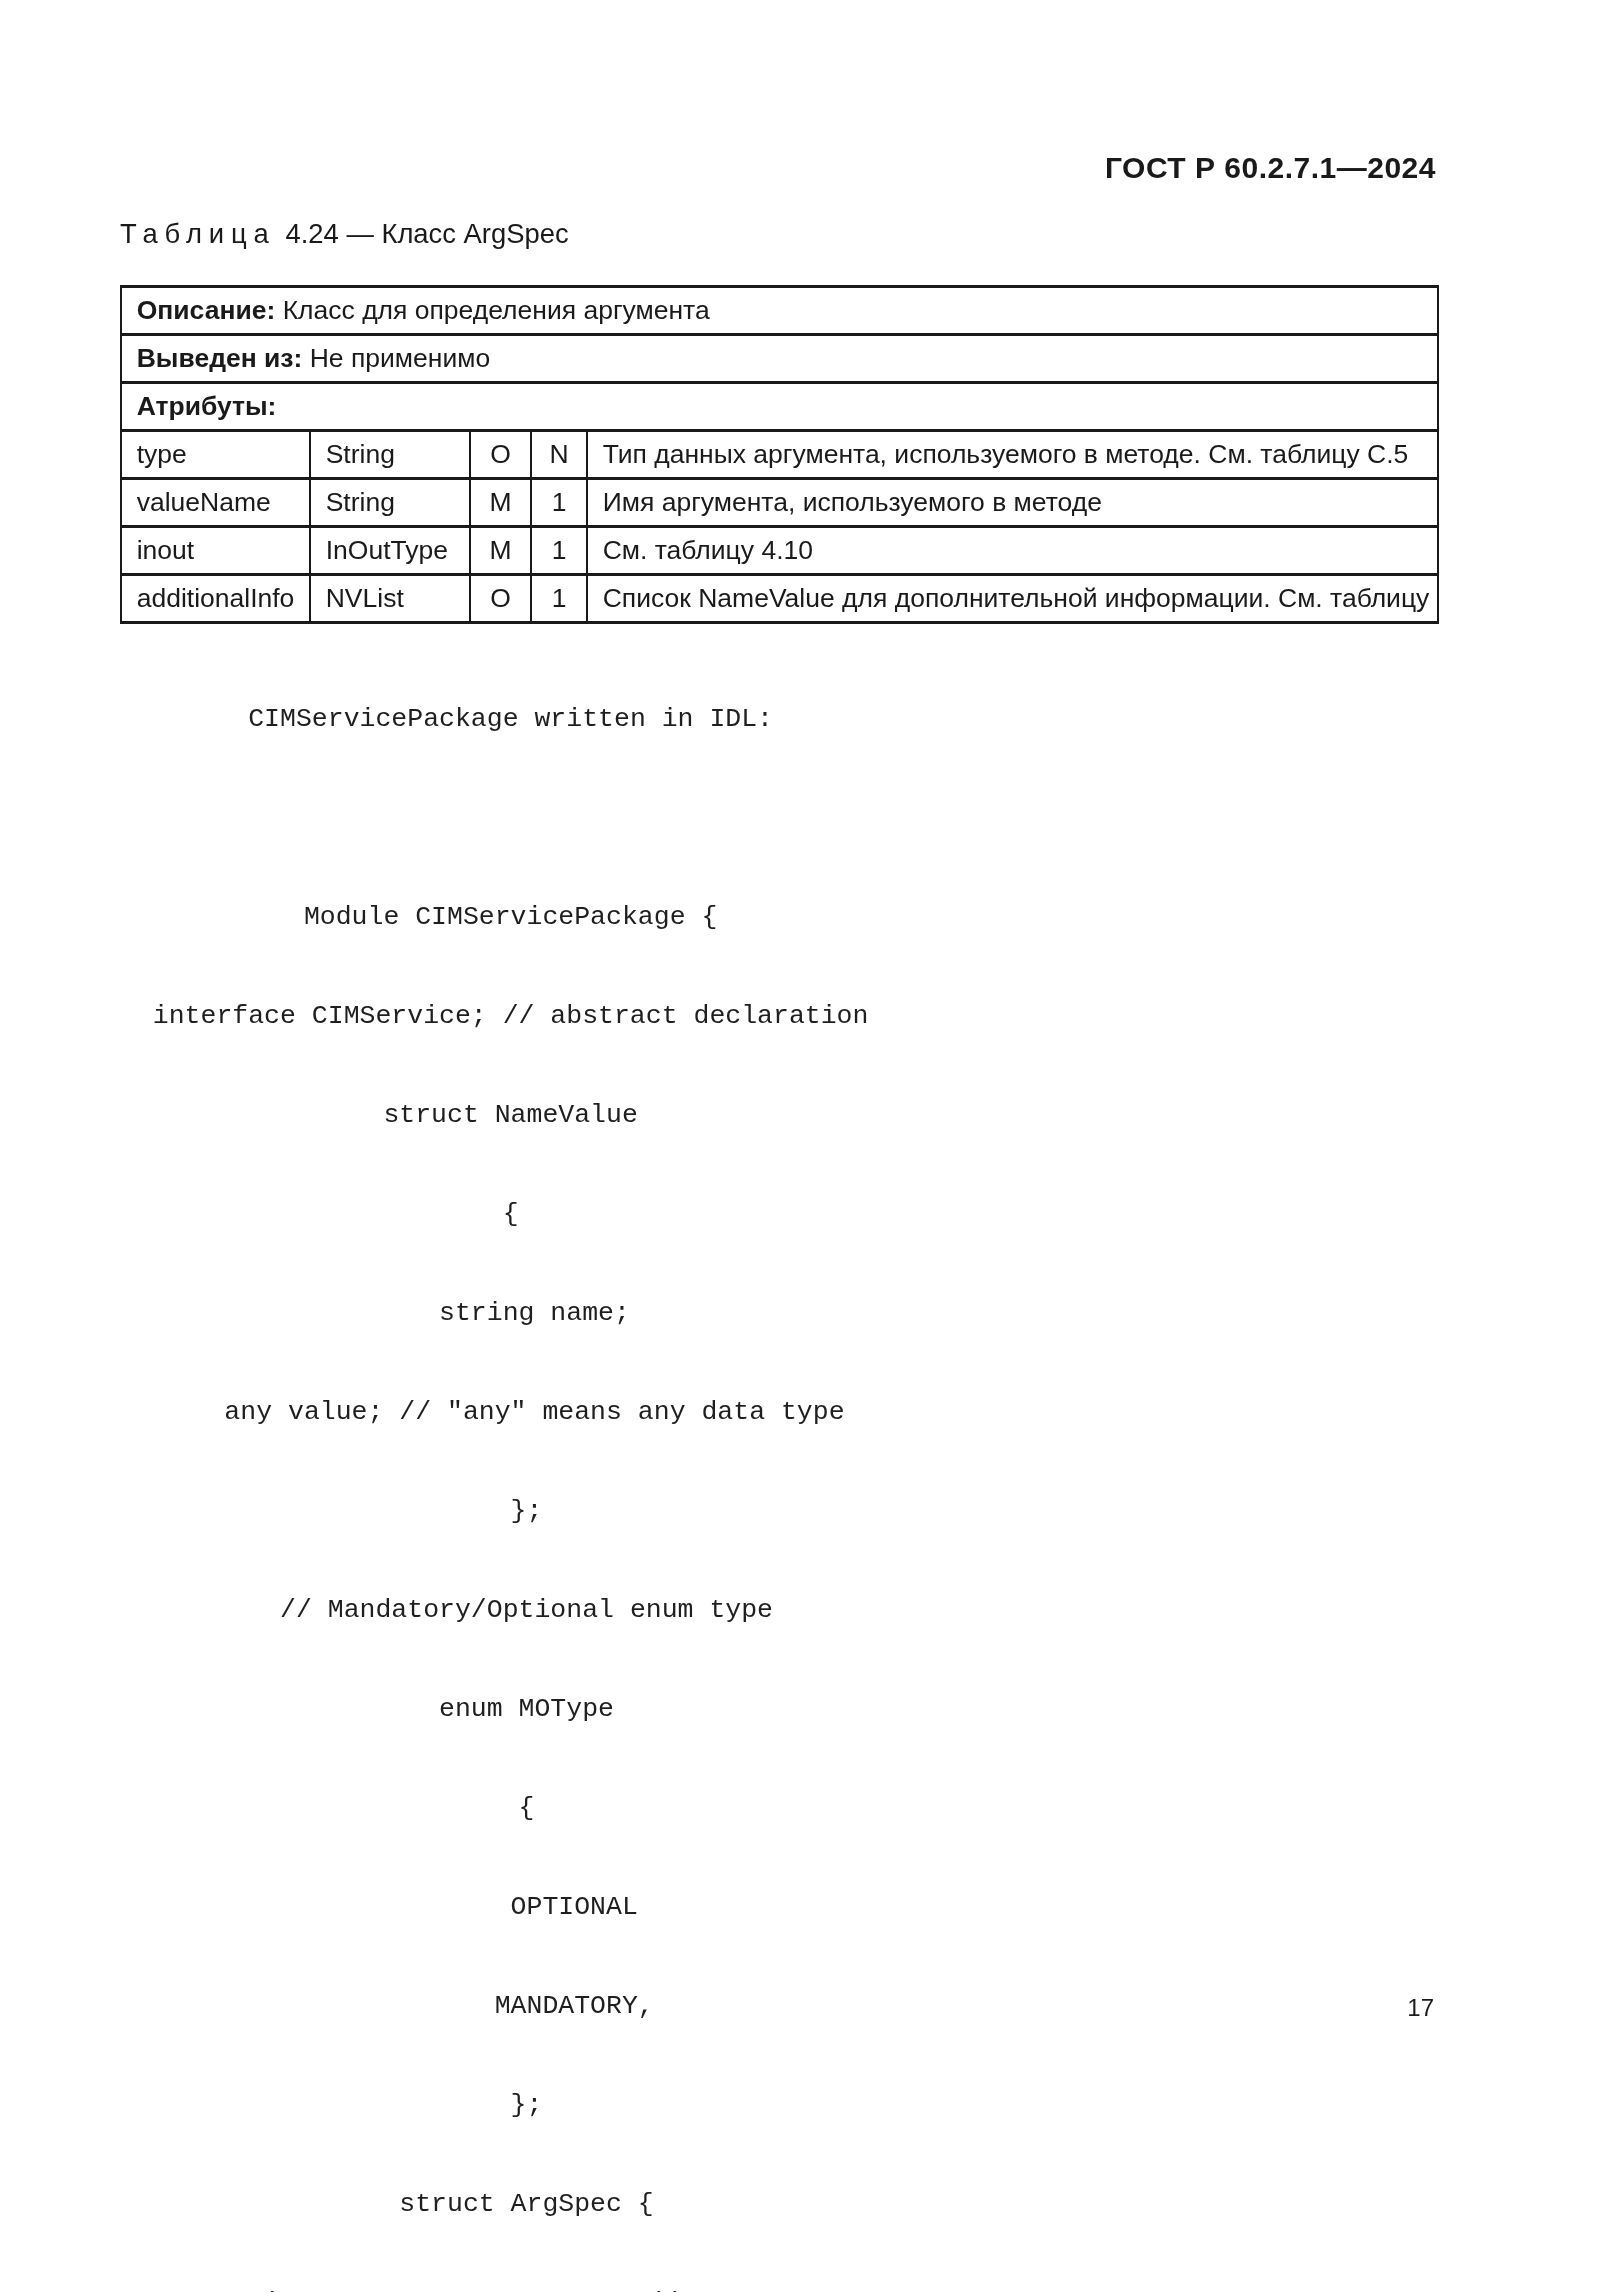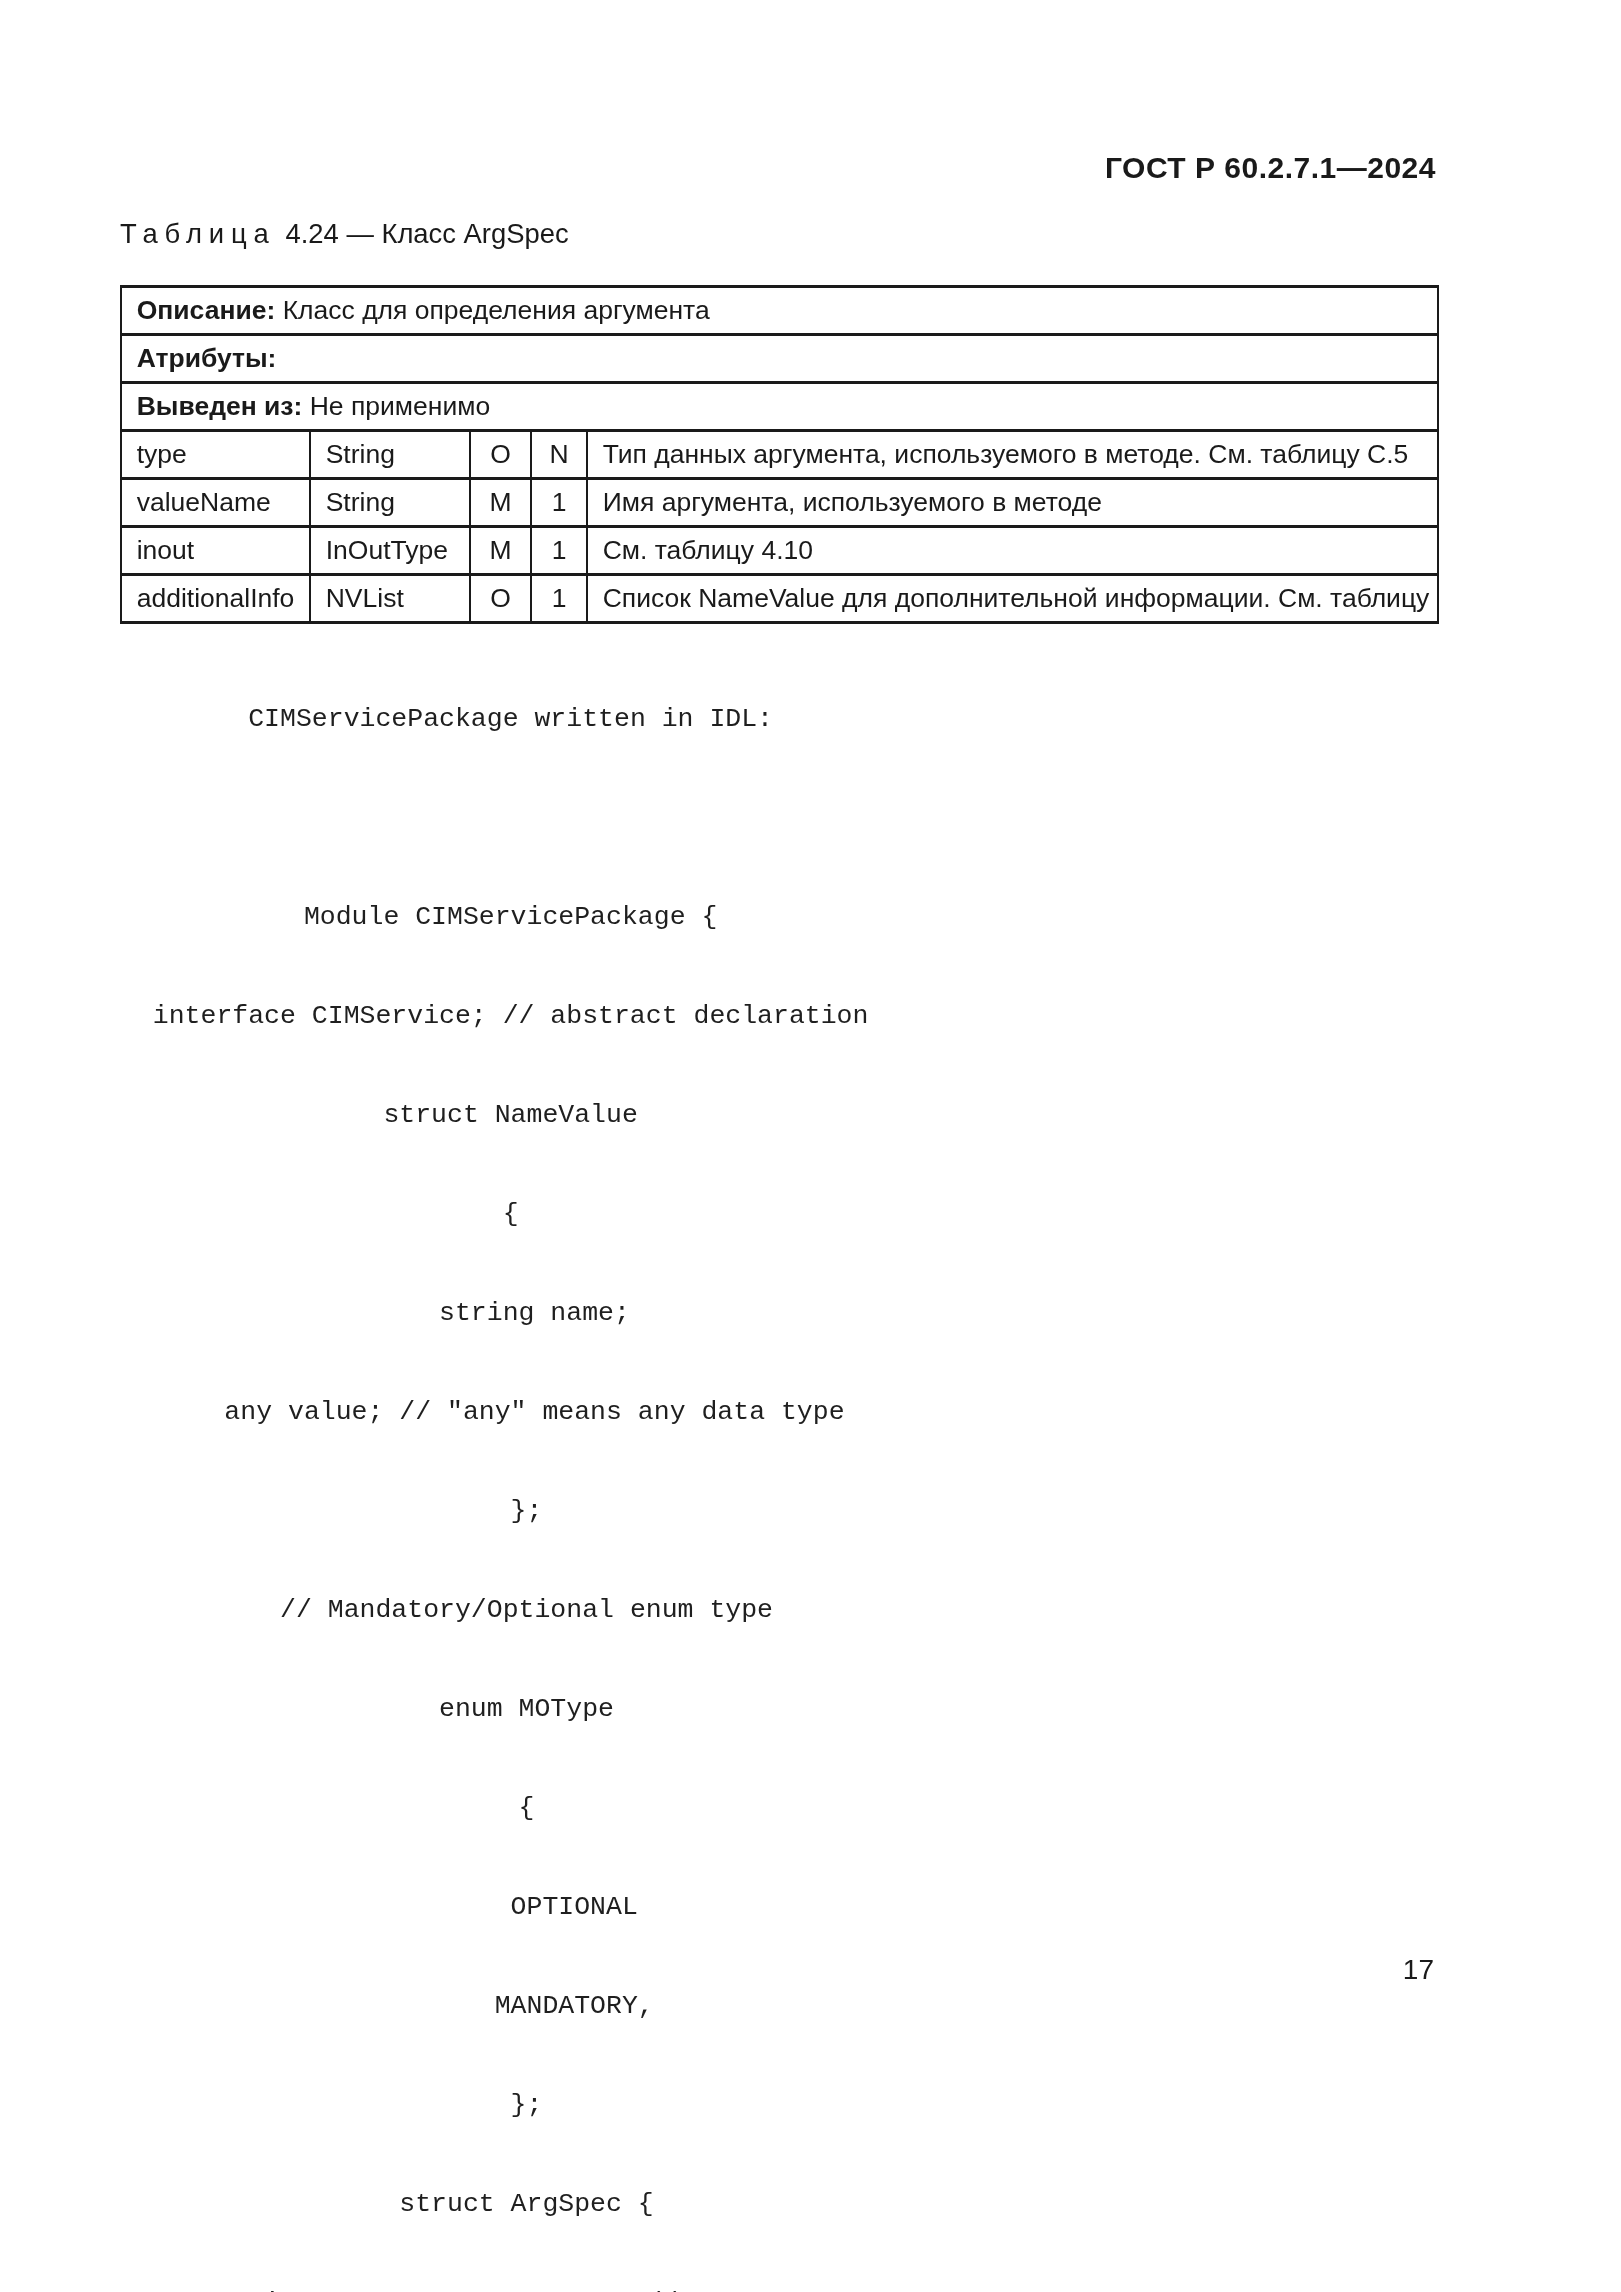--- a/index.html
+++ b/index.html
@@ -60,22 +60,22 @@
     top: 637px; left: 1px;
     font-family: "Liberation Mono", "DejaVu Sans Mono", monospace;
     font-size: 26.5px;
     line-height: 33px;
     white-space: pre;
     color: #1f1f1f;
   }
   .code-line { min-height: 33px; text-align: center; }
   .page-number {
     position: absolute;
-    top: 1954px; right: 2px;
-    font-size: 28px;
+    top: 1994px; right: 2px;
+    font-size: 24px;
   }
 </style>
 </head>
 <body>
 
 <div class="content">
 
   <div class="doc-header">ГОСТ Р 60.2.7.1—2024</div>
 
   <div class="table-caption"><span class="spaced">Таблица</span><span>4.24 — Класс ArgSpec</span></div>
@@ -86,24 +86,24 @@
         <col style="width:160px">
         <col style="width:61px">
         <col style="width:56px">
         <col style="width:851px">
     </colgroup>
     <tbody>
       <tr>
         <td class="full" colspan="5"><span class="bold">Описание:</span><span> Класс для определения аргумента</span></td>
       </tr>
       <tr>
-        <td class="full bold" colspan="5">Атрибуты:</td>
+        <td class="full" colspan="5"><span class="bold">Выведен из:</span><span> Не применимо</span></td>
       </tr>
       <tr>
-        <td class="full" colspan="5"><span class="bold">Выведен из:</span><span> Не применимо</span></td>
+        <td class="full bold" colspan="5">Атрибуты:</td>
       </tr>
       <tr>
         <td>type</td>
         <td>String</td>
         <td class="center">O</td>
         <td class="center">N</td>
         <td>Тип данных аргумента, используемого в методе. См. таблицу С.5</td>
       </tr>
       <tr>
         <td>valueName</td>

